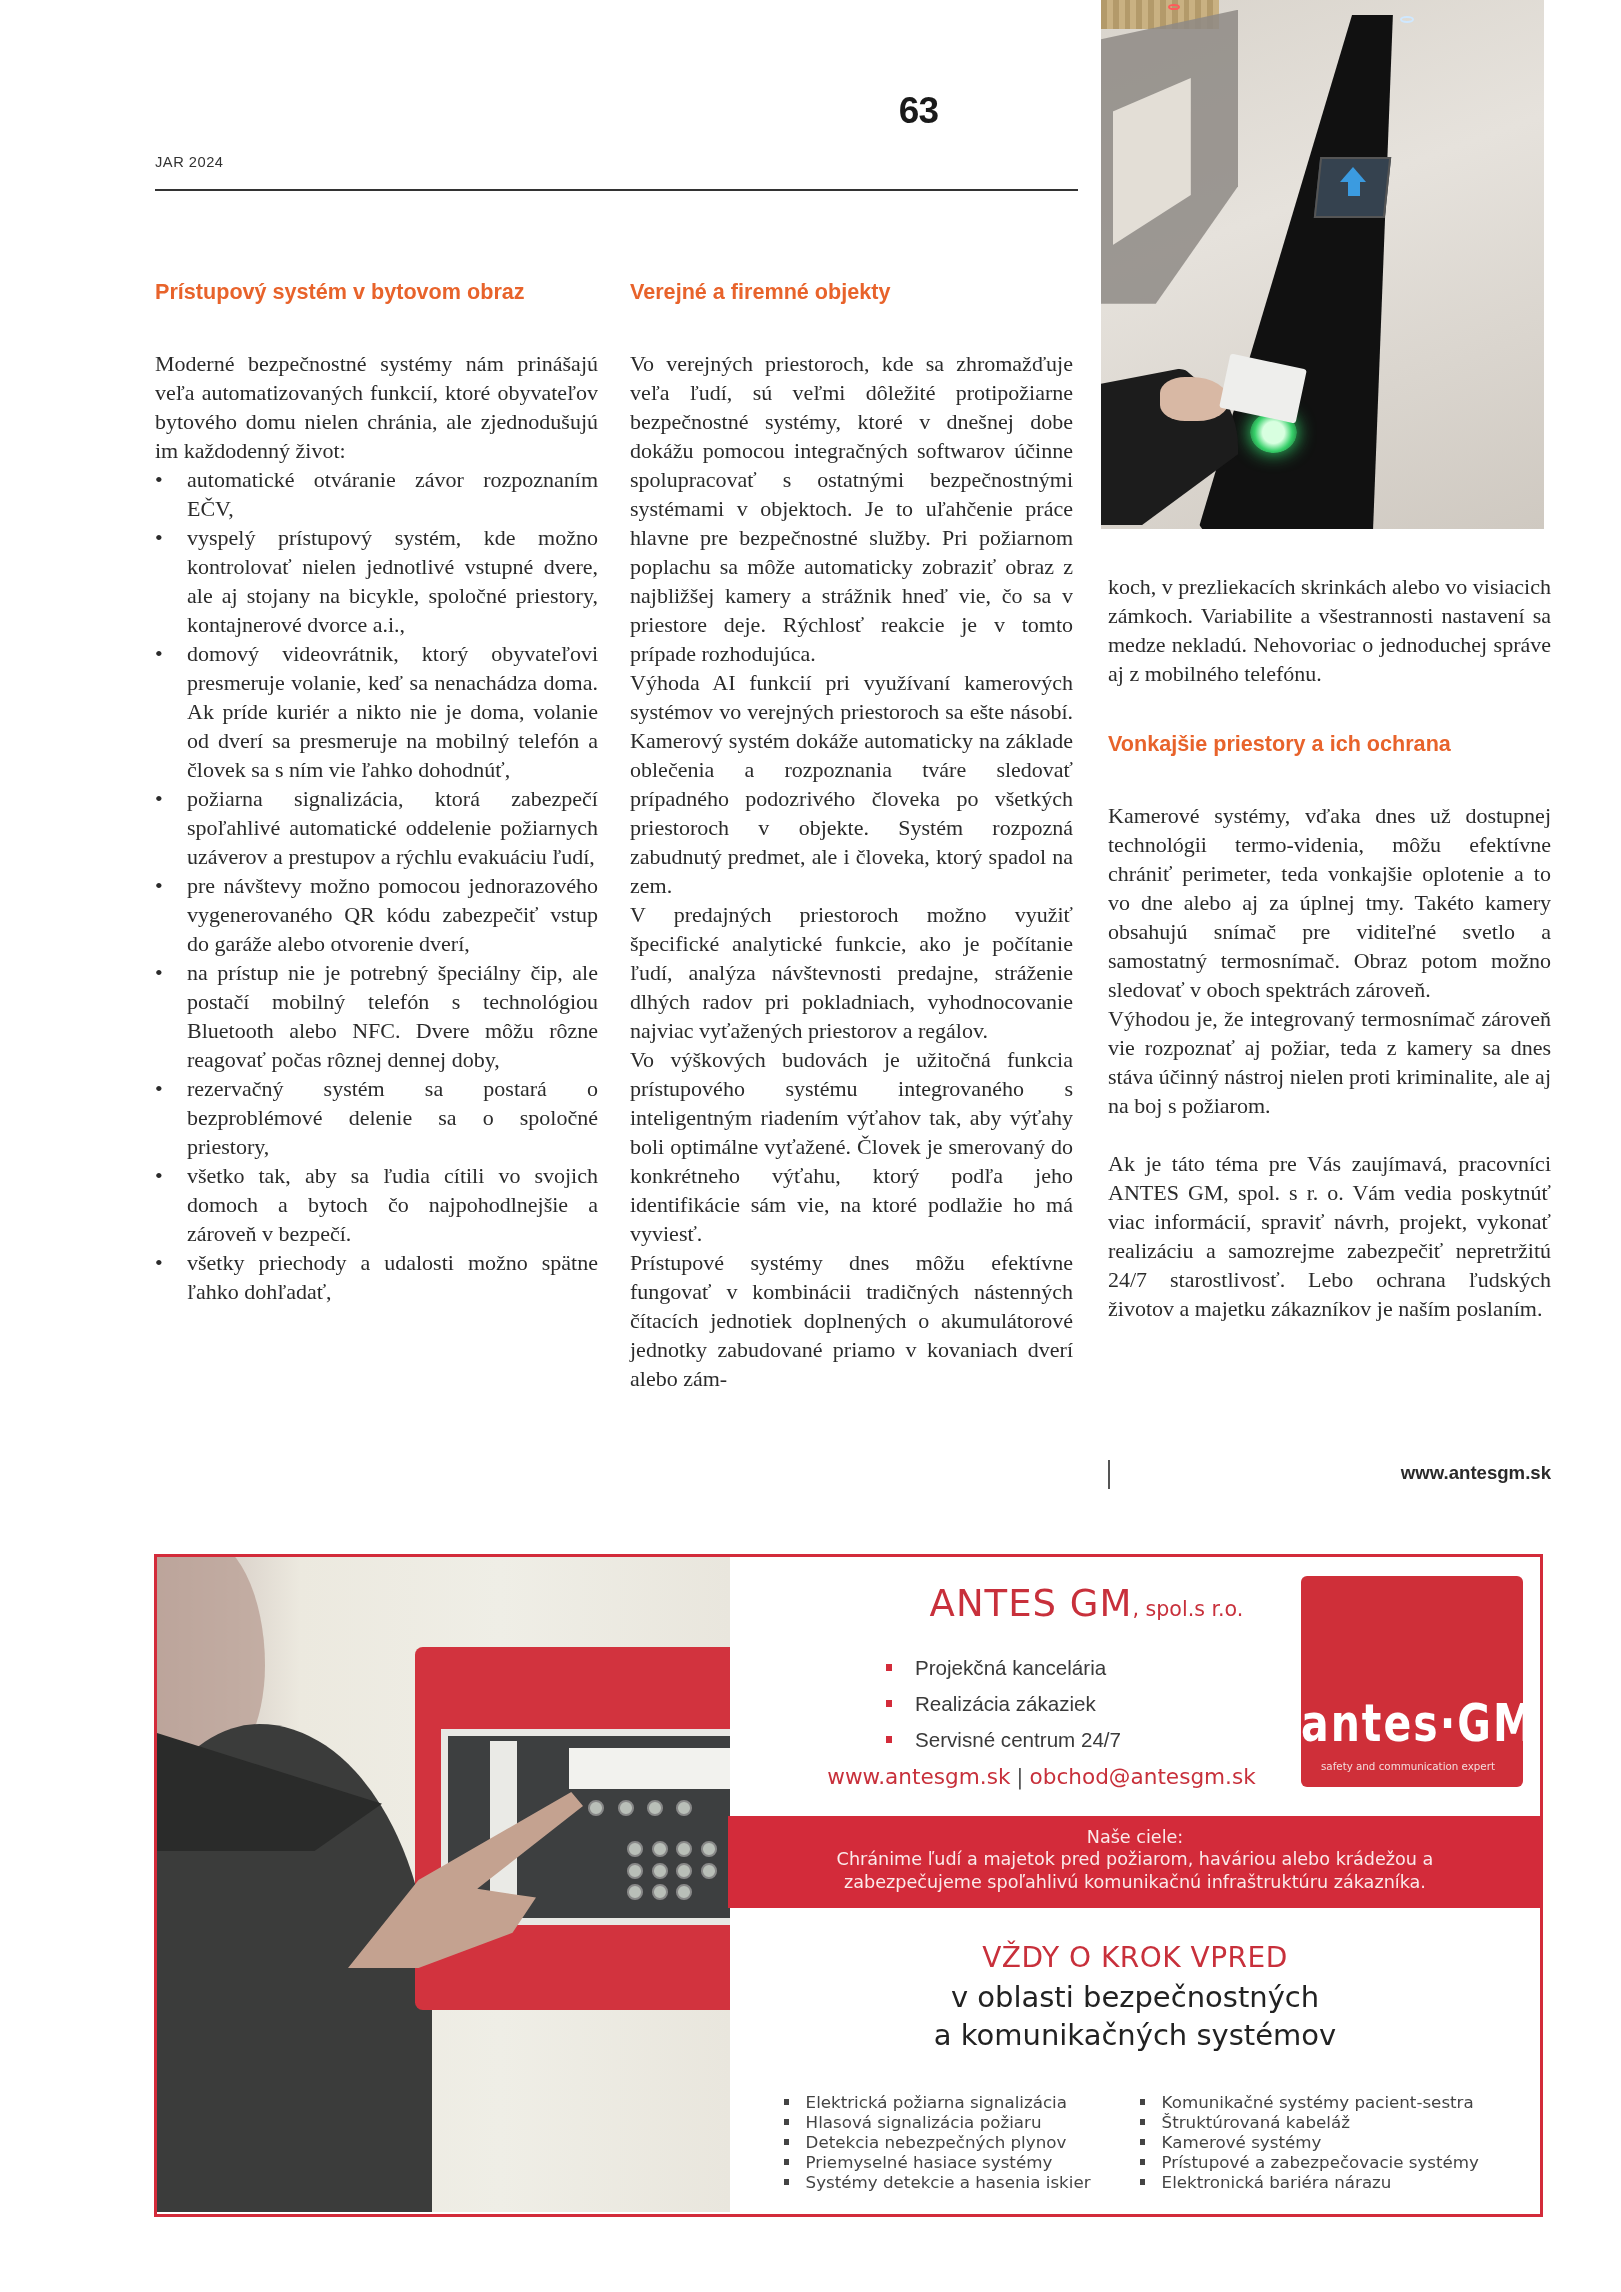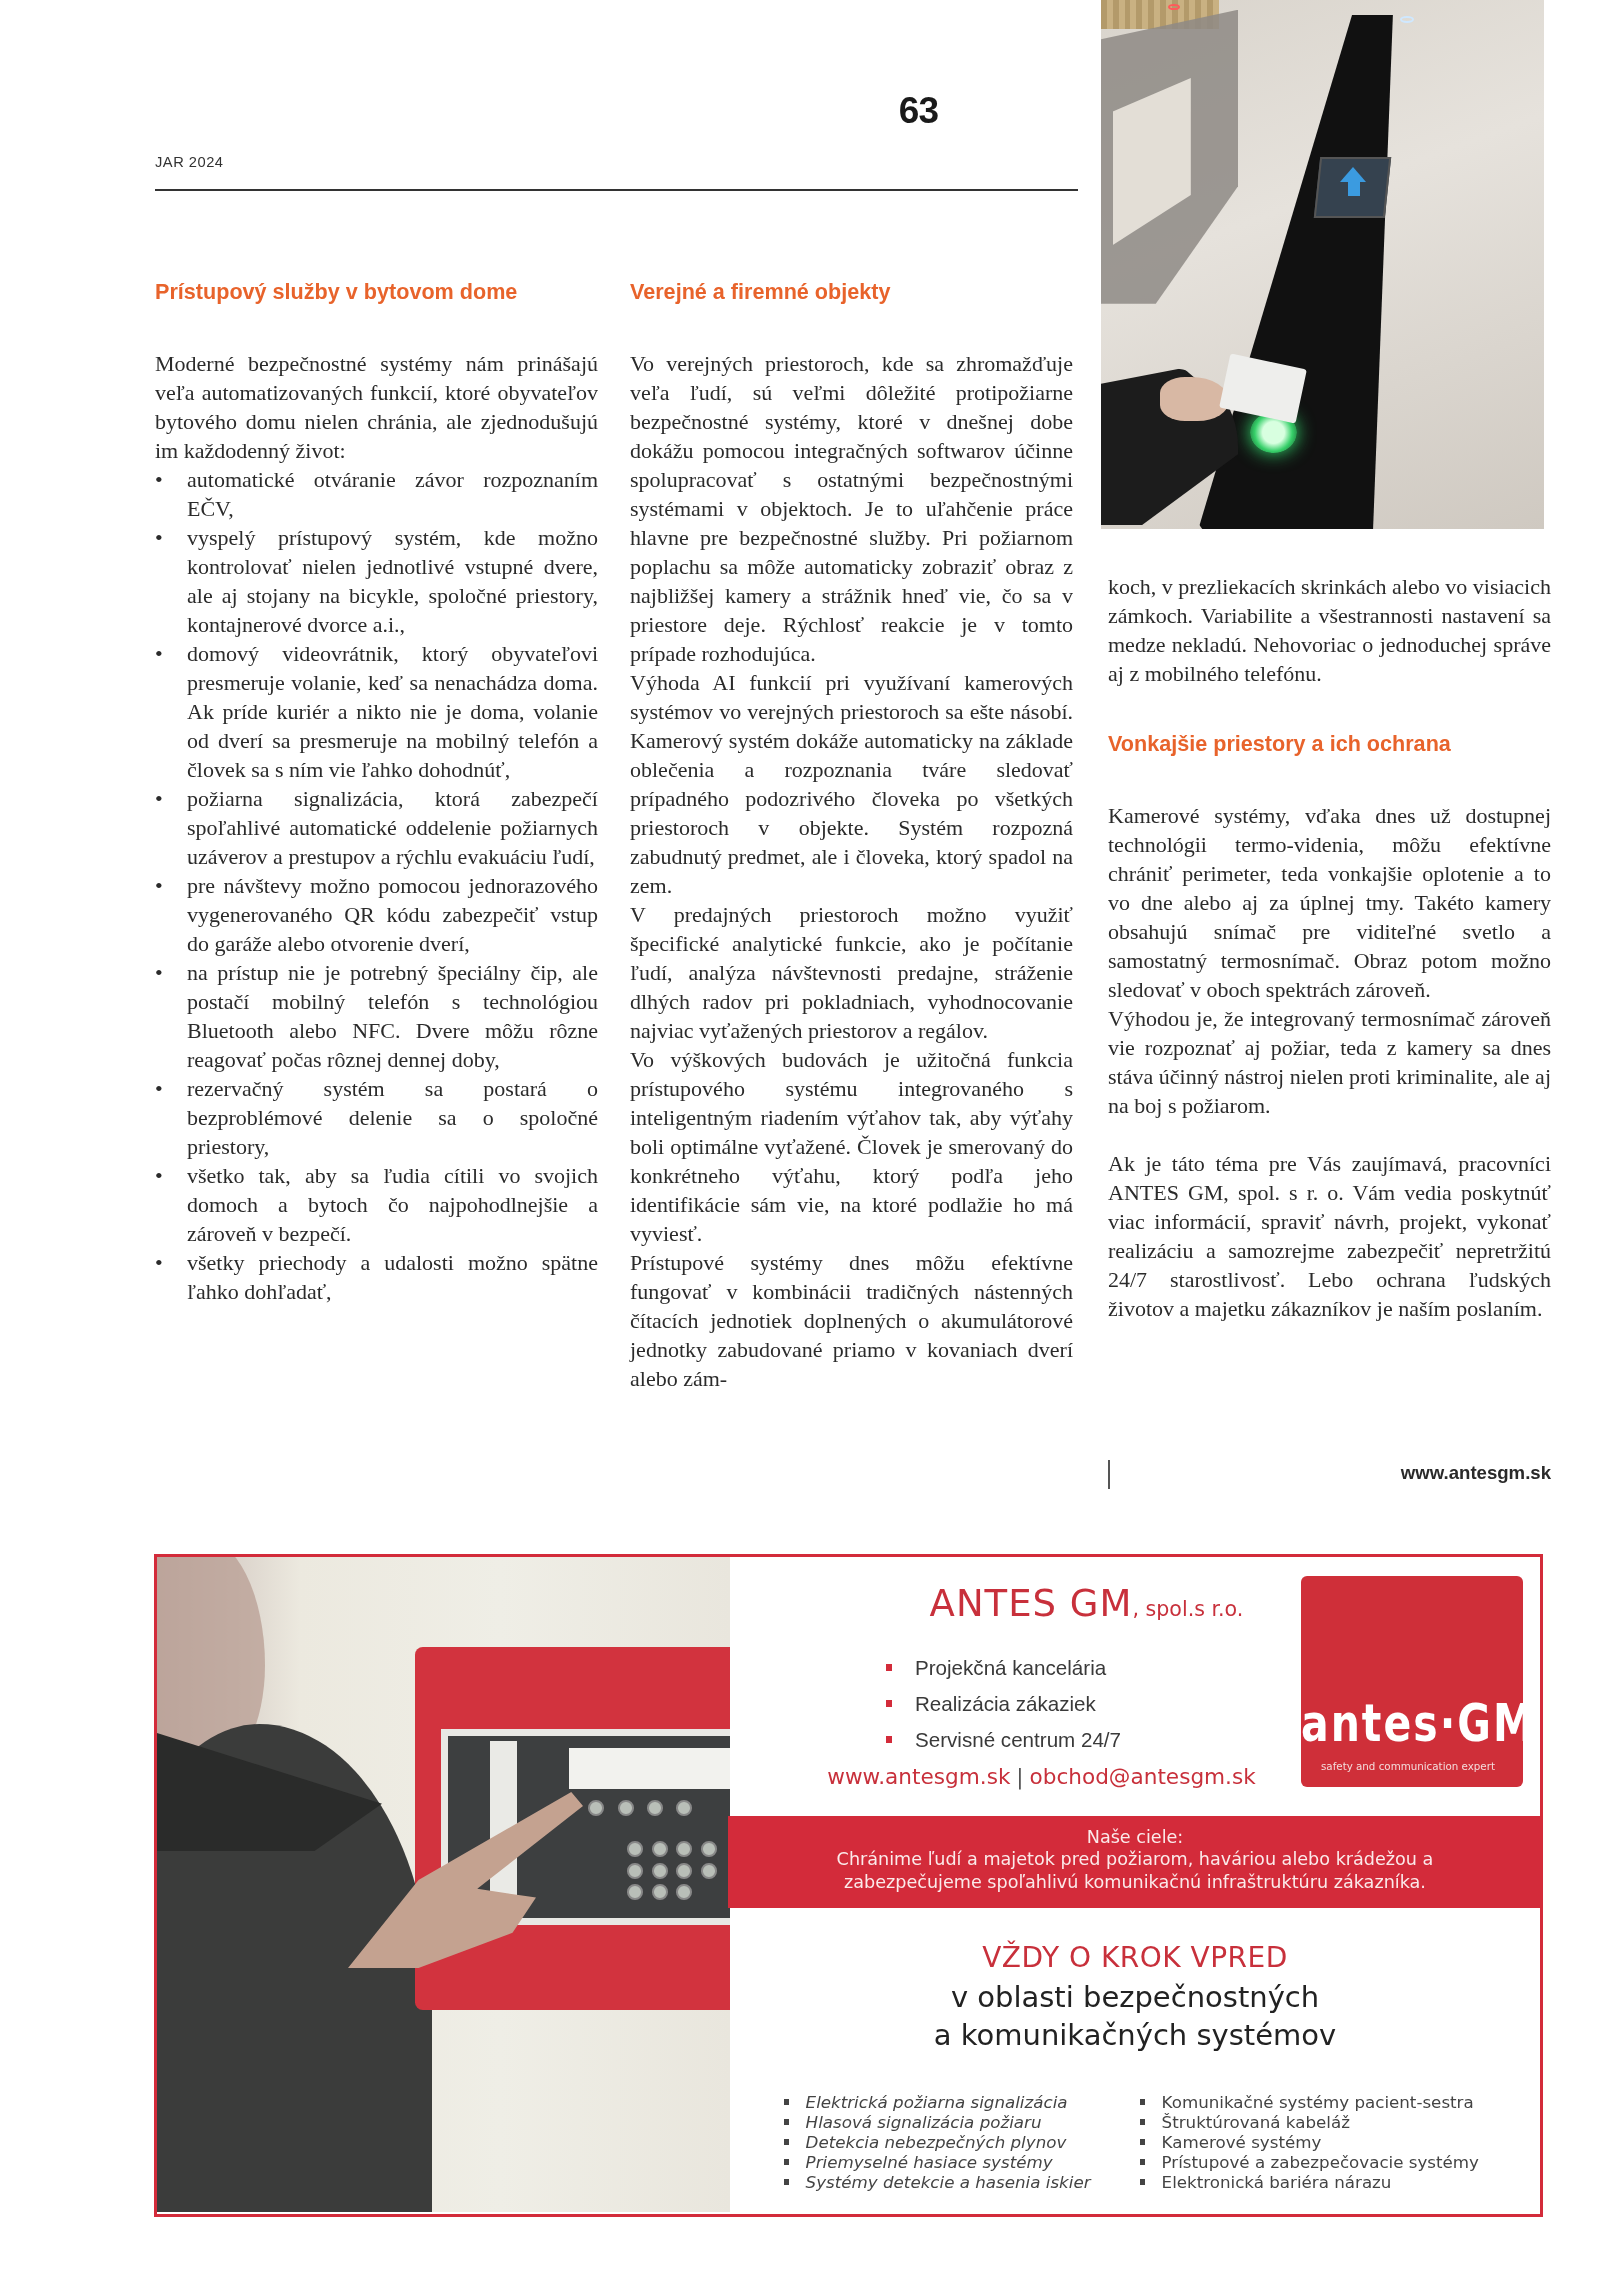--- a/index.html
+++ b/index.html
@@ -71,21 +71,21 @@
   .ad-logo .wordmark { position: absolute; left: 0; right: 0; top: 123px; text-align: center; font-family: "DejaVu Sans", sans-serif; font-weight: bold; font-size: 41px; color: #fff; letter-spacing: 2px; transform: scaleY(1.25); }
   .ad-logo .tagline { position: absolute; left: 0; right: 8px; top: 184px; text-align: center; font-family: "DejaVu Sans", sans-serif; font-size: 10.3px; color: #f4dcdc; }
 
   .ad-goals { position: absolute; left: 571px; top: 259px; width: 814px; height: 92px; background: #d32b3a; color: #fbeaea; text-align: center; font-family: "DejaVu Sans", sans-serif; font-size: 17.6px; line-height: 22.5px; padding-top: 9.8px; }
   .ad-slogan { position: absolute; left: 571px; top: 380px; width: 814px; text-align: center; font-family: "DejaVu Sans", sans-serif; }
   .ad-slogan .headline { font-size: 28px; color: #c8303b; line-height: 41px; letter-spacing: 0.5px; }
   .ad-slogan .sub { font-size: 29px; color: #222; line-height: 38px; }
   .ad-features { position: absolute; top: 535px; list-style: none; font-family: "DejaVu Sans", sans-serif; font-size: 16.7px; color: #444; }
   .ad-features li { height: 20px; line-height: 20px; padding-left: 21.6px; position: relative; }
   .ad-features li::before { content: ""; position: absolute; left: 0; top: 6.9px; width: 4.9px; height: 5.9px; background: #444; }
-  #features-left { left: 627px; font-style: italic; }
+  #features-left { left: 627px; }
   #features-right { left: 983px; }
 </style>
 </head>
 <body>
 
 <div class="page-number">63</div>
 <div class="issue">JAR 2024</div>
 <div class="header-rule"></div>
 
 <div class="photo-turnstile" title="turnstile-access-card-photo">
@@ -98,21 +98,21 @@
   <div class="screen"></div>
   <div class="arrow"></div>
   <div class="arrow-stem"></div>
   <div class="reader"></div>
   <div class="arm"></div>
   <div class="hand"></div>
   <div class="card"></div>
 </div>
 
 <div class="col" id="col1">
-  <div class="section-title">Prístupový služby v bytovom dome</div>
+  <div class="section-title">Prístupový systém v bytovom obraz</div>
   <p>Moderné bezpečnostné systémy nám prinášajú veľa automatizovaných funkcií, ktoré obyvateľov bytového domu nielen chránia, ale zjednodušujú im každodenný život:</p>
   <ul>
     <li>automatické otváranie závor rozpoznaním EČV,</li>
     <li>vyspelý prístupový systém, kde možno kontrolovať nielen jednotlivé vstupné dvere, ale aj stojany na bicykle, spoločné priestory, kontajnerové dvorce a.i.,</li>
     <li>domový videovrátnik, ktorý obyvateľovi presmeruje volanie, keď sa nenachádza doma. Ak príde kuriér a nikto nie je doma, volanie od dverí sa presmeruje na mobilný telefón a človek sa s ním vie ľahko dohodnúť,</li>
     <li>požiarna signalizácia, ktorá zabezpečí spoľahlivé automatické oddelenie požiarnych uzáverov a prestupov a rýchlu evakuáciu ľudí,</li>
     <li>pre návštevy možno pomocou jednorazového vygenerovaného QR kódu zabezpečiť vstup do garáže alebo otvorenie dverí,</li>
     <li>na prístup nie je potrebný špeciálny čip, ale postačí mobilný telefón s technológiou Bluetooth alebo NFC. Dvere môžu rôzne reagovať počas rôznej dennej doby,</li>
     <li>rezervačný systém sa postará o bezproblémové delenie sa o spoločné priestory,</li>
     <li>všetko tak, aby sa ľudia cítili vo svojich domoch a bytoch čo najpohodlnejšie a zároveň v bezpečí.</li>

